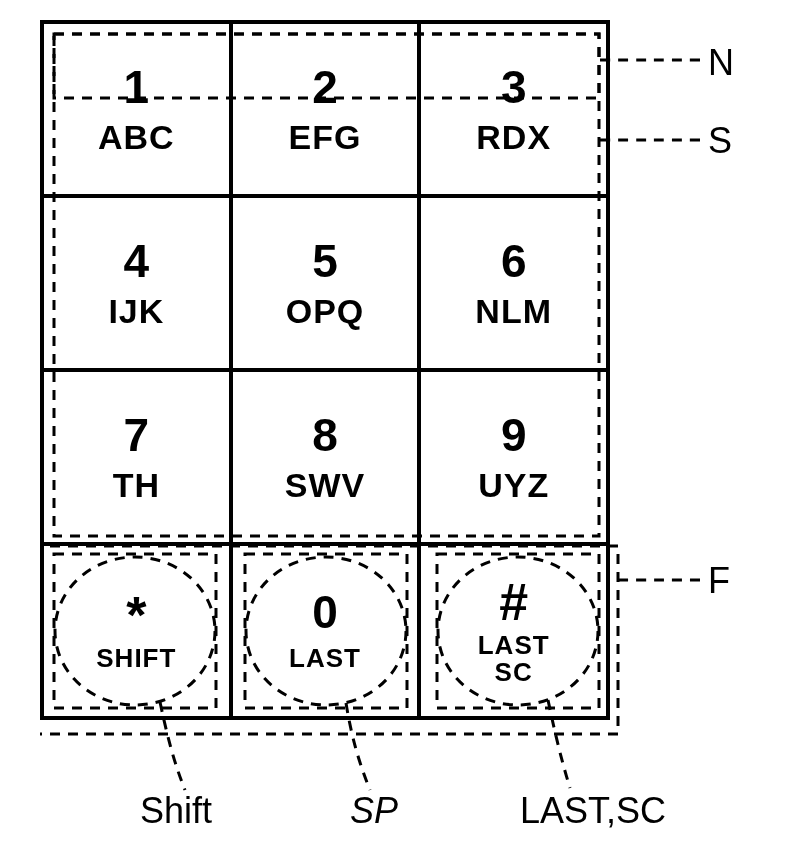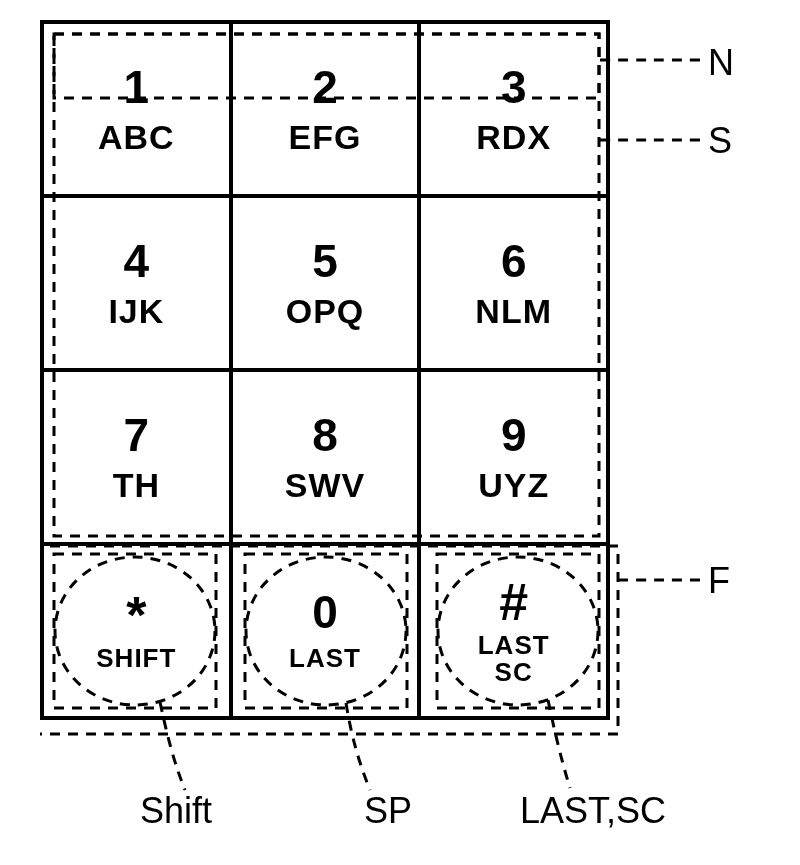--- a/index.html
+++ b/index.html
@@ -187,16 +187,16 @@
     <path d="M120 682 C 128 720, 135 745, 145 770" stroke="#000" stroke-width="3" fill="none" stroke-dasharray="10 8"></path>
     <path d="M306 683 C 312 720, 320 745, 330 770" stroke="#000" stroke-width="3" fill="none" stroke-dasharray="10 8"></path>
     <path d="M508 680 C 516 718, 522 742, 530 768" stroke="#000" stroke-width="3" fill="none" stroke-dasharray="10 8"></path>
   </svg>
 
   <div class="ann" style="left:668px; top:22px;">N</div>
   <div class="ann" style="left:668px; top:100px;">S</div>
   <div class="ann" style="left:668px; top:540px;">F</div>
 
   <div class="ann bottom-label" style="left:100px; top:770px;">Shift</div>
-  <div class="ann bottom-label" style="left:324px; top:770px;">SP</div>
+  <div class="ann bottom-label" style="left:310px; top:770px;font-style:italic;">SP</div>
   <div class="ann bottom-label" style="left:480px; top:770px;">LAST,SC</div>
 
 </div>
 
 </body></html>

